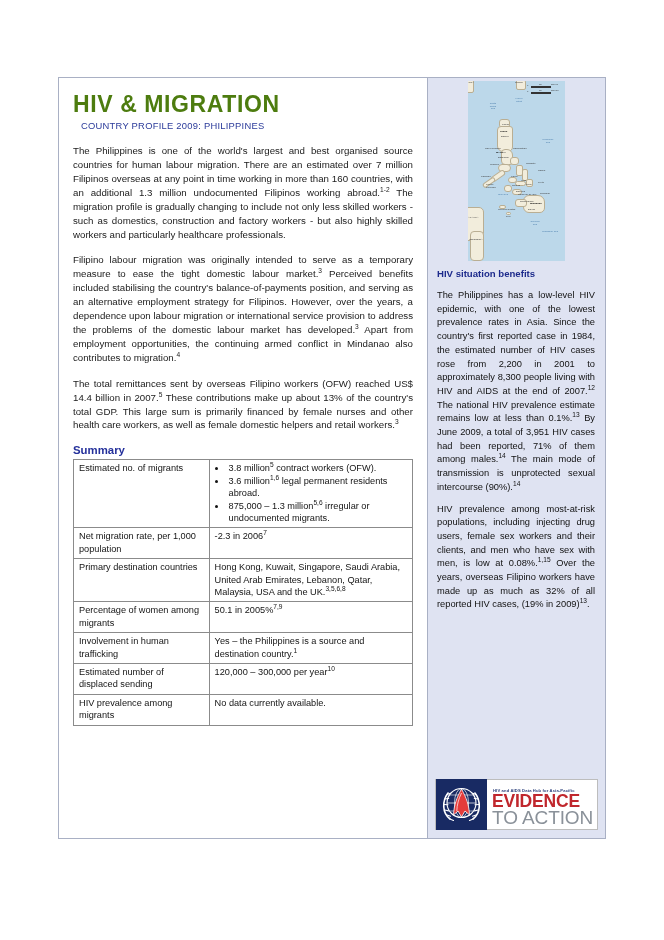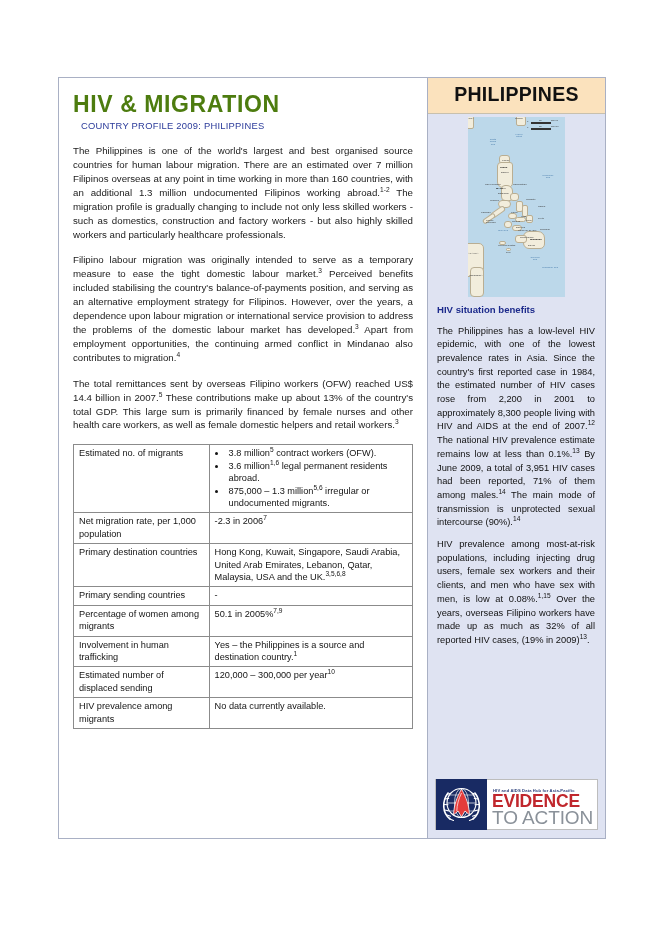--- a/index.html
+++ b/index.html
@@ -186,20 +186,21 @@
 
       <h1 id="title">HIV &amp; MIGRATION</h1>
       <div id="subtitle">COUNTRY PROFILE 2009:   PHILIPPINES</div>
 
       <p class="body-p"><span>The Philippines is one of the world's largest and best organised source countries for human labour migration. There are an estimated over 7 million Filipinos overseas at any point in time working in more than 160 countries, with an additional 1.3 million undocumented Filipinos working abroad.</span><sup>1-2</sup> <span>The migration profile is gradually changing to include not only less skilled workers - such as domestics, construction and factory workers - but also highly skilled workers and particularly healthcare professionals.</span></p>
 
       <p class="body-p"><span>Filipino labour migration was originally intended to serve as a temporary measure to ease the tight domestic labour market.</span><sup>3</sup> <span>Perceived benefits included stabilising the country's balance-of-payments position, and serving as an alternative employment strategy for Filipinos. However, over the years, a dependence upon labour migration or international service provision to address the problems of the domestic labour market has developed.</span><sup>3</sup> <span>Apart from employment opportunities, the continuing armed conflict in Mindanao also contributes to migration.</span><sup>4</sup></p>
 
       <p class="body-p"><span>The total remittances sent by overseas Filipino workers (OFW) reached US$ 14.4 billion in 2007.</span><sup>5</sup> <span>These contributions make up about 13% of the country's total GDP. This large sum is primarily financed by female nurses and other health care workers, as well as female domestic helpers and retail workers.</span><sup>3</sup></p>
 
+      <div id="summary-head">Summary</div>
 
       <table class="summary">
         <tbody id="summary-body">
             <tr>
               <td class="lab">Estimated no. of migrants</td>
               <td class="val">
                 <ul class="bl">
                   <li>3.8 million<sup>5</sup> contract workers (OFW).</li>
                   <li>3.6 million<sup>1,6</sup> legal permanent residents abroad.</li>
                   <li>875,000 – 1.3 million<sup>5,6</sup> irregular or undocumented migrants.</li>
@@ -208,24 +209,20 @@
             </tr>
             <tr>
               <td class="lab">Net migration rate, per 1,000 population</td>
               <td class="val">-2.3 in 2006<sup>7</sup></td>
             </tr>
             <tr>
               <td class="lab">Primary destination countries</td>
               <td class="val">Hong Kong, Kuwait, Singapore, Saudi Arabia, United Arab Emirates, Lebanon, Qatar, Malaysia, USA and the UK.<sup>3,5,6,8</sup></td>
             </tr>
             <tr>
-              <td class="lab">Primary sending countries</td>
-              <td class="val">-</td>
-            </tr>
-            <tr>
               <td class="lab">Percentage of women among migrants</td>
               <td class="val">50.1 in 2005%<sup>7,9</sup></td>
             </tr>
             <tr>
               <td class="lab">Involvement in human trafficking</td>
               <td class="val">Yes – the Philippines is a source and destination country.<sup>1</sup></td>
             </tr>
             <tr>
               <td class="lab">Estimated number of displaced sending</td>
               <td class="val">120,000 – 300,000 per year<sup>10</sup></td>
@@ -233,23 +230,20 @@
             <tr>
               <td class="lab">HIV prevalence among migrants</td>
               <td class="val">No data currently available.</td>
             </tr>
           </tbody>
       </table>
     </div>
 
     <div id="side-col">
 
-      <div id="country-band">
-        <div id="country-name">PHILIPPINES</div>
-      </div>
 
       <div id="map-wrap">
         <div id="map">
 
           <div class="land" style="left:-6px;  top:-2px;  width:12px; height:14px; border-radius:2px;"></div>
           <div class="land" style="left:48px;  top:-3px;  width:10px; height:12px; border-radius:3px 4px 2px 2px;"></div>
           <div class="land" style="left:31px;  top:38px;  width:11px; height:9px;  border-radius:3px;"></div>
           <div class="land" style="left:29px;  top:45px;  width:16px; height:26px; border-radius:4px 3px 5px 6px;"></div>
           <div class="land" style="left:33px;  top:68px;  width:12px; height:16px; border-radius:4px 6px 3px 4px;"></div>
           <div class="land" style="left:42px;  top:76px;  width:9px;  height:8px;  border-radius:3px;"></div>

